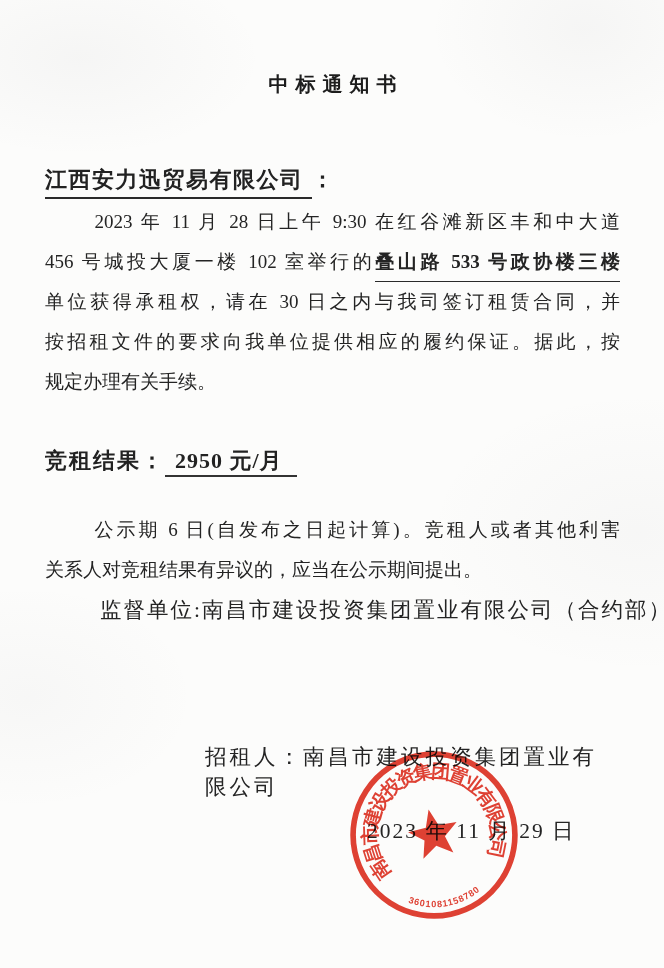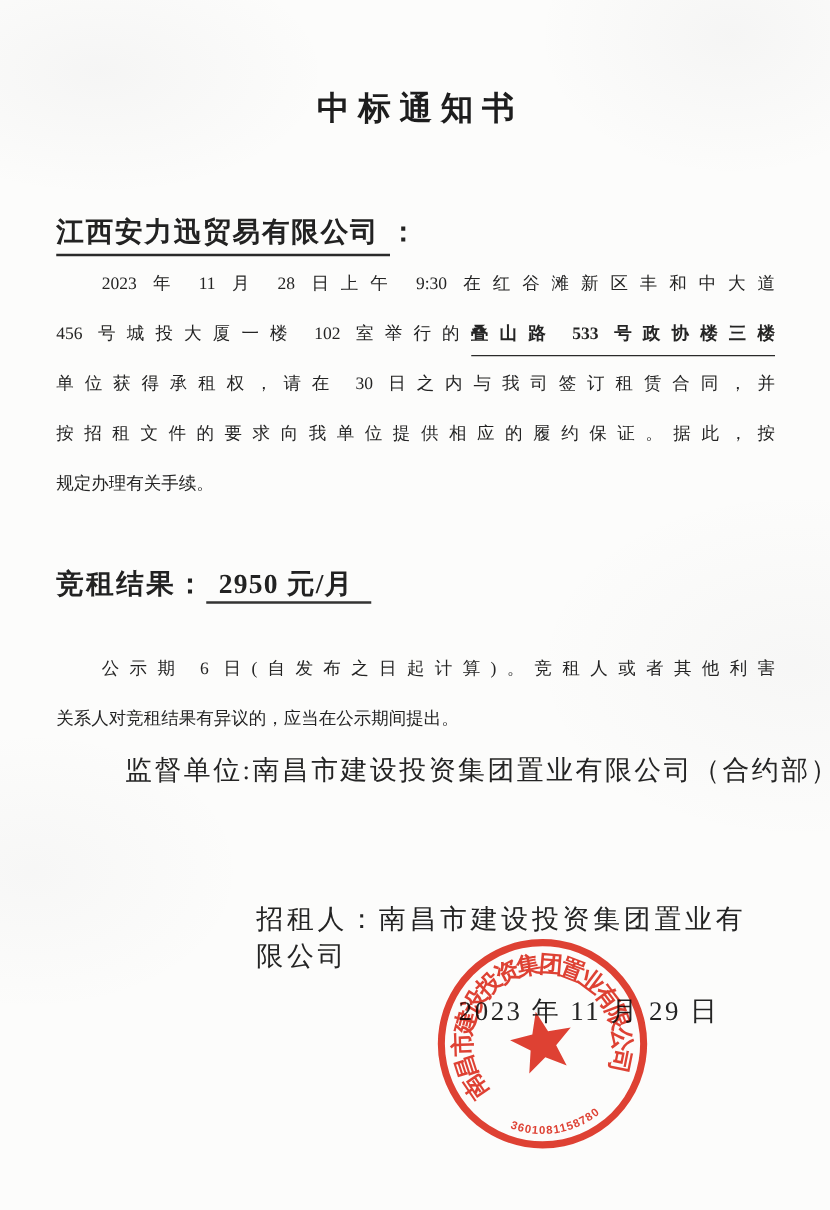--- a/index.html
+++ b/index.html
@@ -20,21 +20,21 @@
     color:var(--ink);
     background:
       radial-gradient(ellipse 260px 140px at 12% 6%, rgba(120,120,125,0.05), transparent 70%),
       radial-gradient(ellipse 220px 160px at 88% 3%, rgba(120,120,125,0.05), transparent 70%),
       radial-gradient(ellipse 300px 200px at 96% 55%, rgba(120,120,125,0.04), transparent 70%),
       radial-gradient(ellipse 240px 160px at 4% 72%, rgba(120,120,125,0.04), transparent 70%),
       #fcfcfb;
     padding:74px 44px 0 45px;
   }
   .title{
-    font-size:26px;
+    font-size:20px;
     font-weight:600;
     text-align:center;
     letter-spacing:7px;
     text-indent:7px;
     line-height:1;
     color:#1d1d1d;
   }
   .addressee{
     margin-top:72px;
     font-size:22px;
@@ -42,21 +42,21 @@
     line-height:28px;
     letter-spacing:1.5px;
   }
   .addressee .addr-name{
     border-bottom:2px solid #2a2a2a;
     padding-bottom:5px;
     padding-right:8px;
   }
   .para{margin-top:8px;}
   .para .line{
-    font-size:14px;
+    font-size:19px;
     line-height:40px;
     white-space:nowrap;
     color:#242424;
   }
   .para .line.j{
     white-space:normal;
     text-align:justify;
     text-align-last:justify;
   }
   .para .line.ind{text-indent:2.6em;}
@@ -82,21 +82,21 @@
   }
   .para2{margin-top:34px;}
   .info-line{
     font-size:21.5px;
     line-height:40px;
     padding-left:55px;
     letter-spacing:2px;
     color:#242424;
     white-space:nowrap;
   }
-  .signature{margin-top:84px;}
+  .signature{margin-top:112px;}
   .lessor{
     font-size:21.5px;
     line-height:30px;
     letter-spacing:3px;
     margin-left:160px;
     color:#242424;
   }
   .date-line{
     font-size:21.5px;
     line-height:26px;

